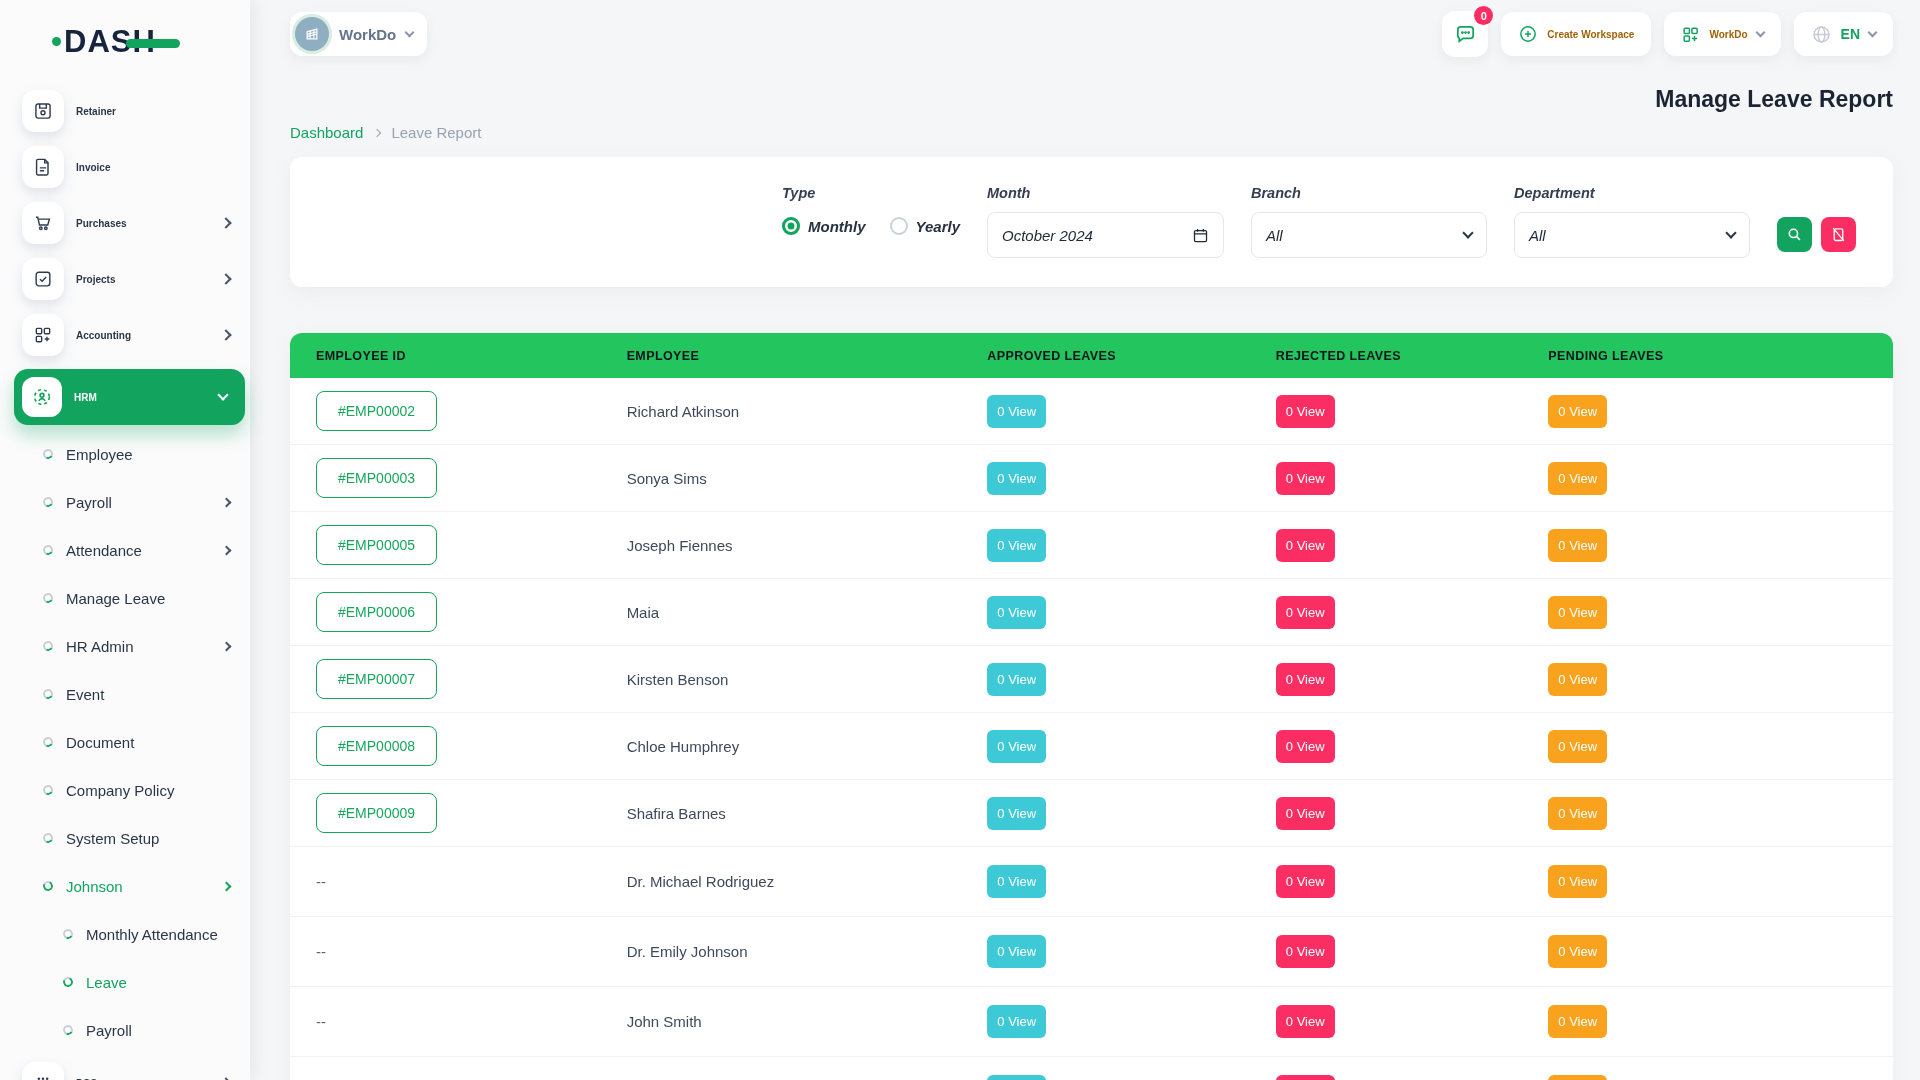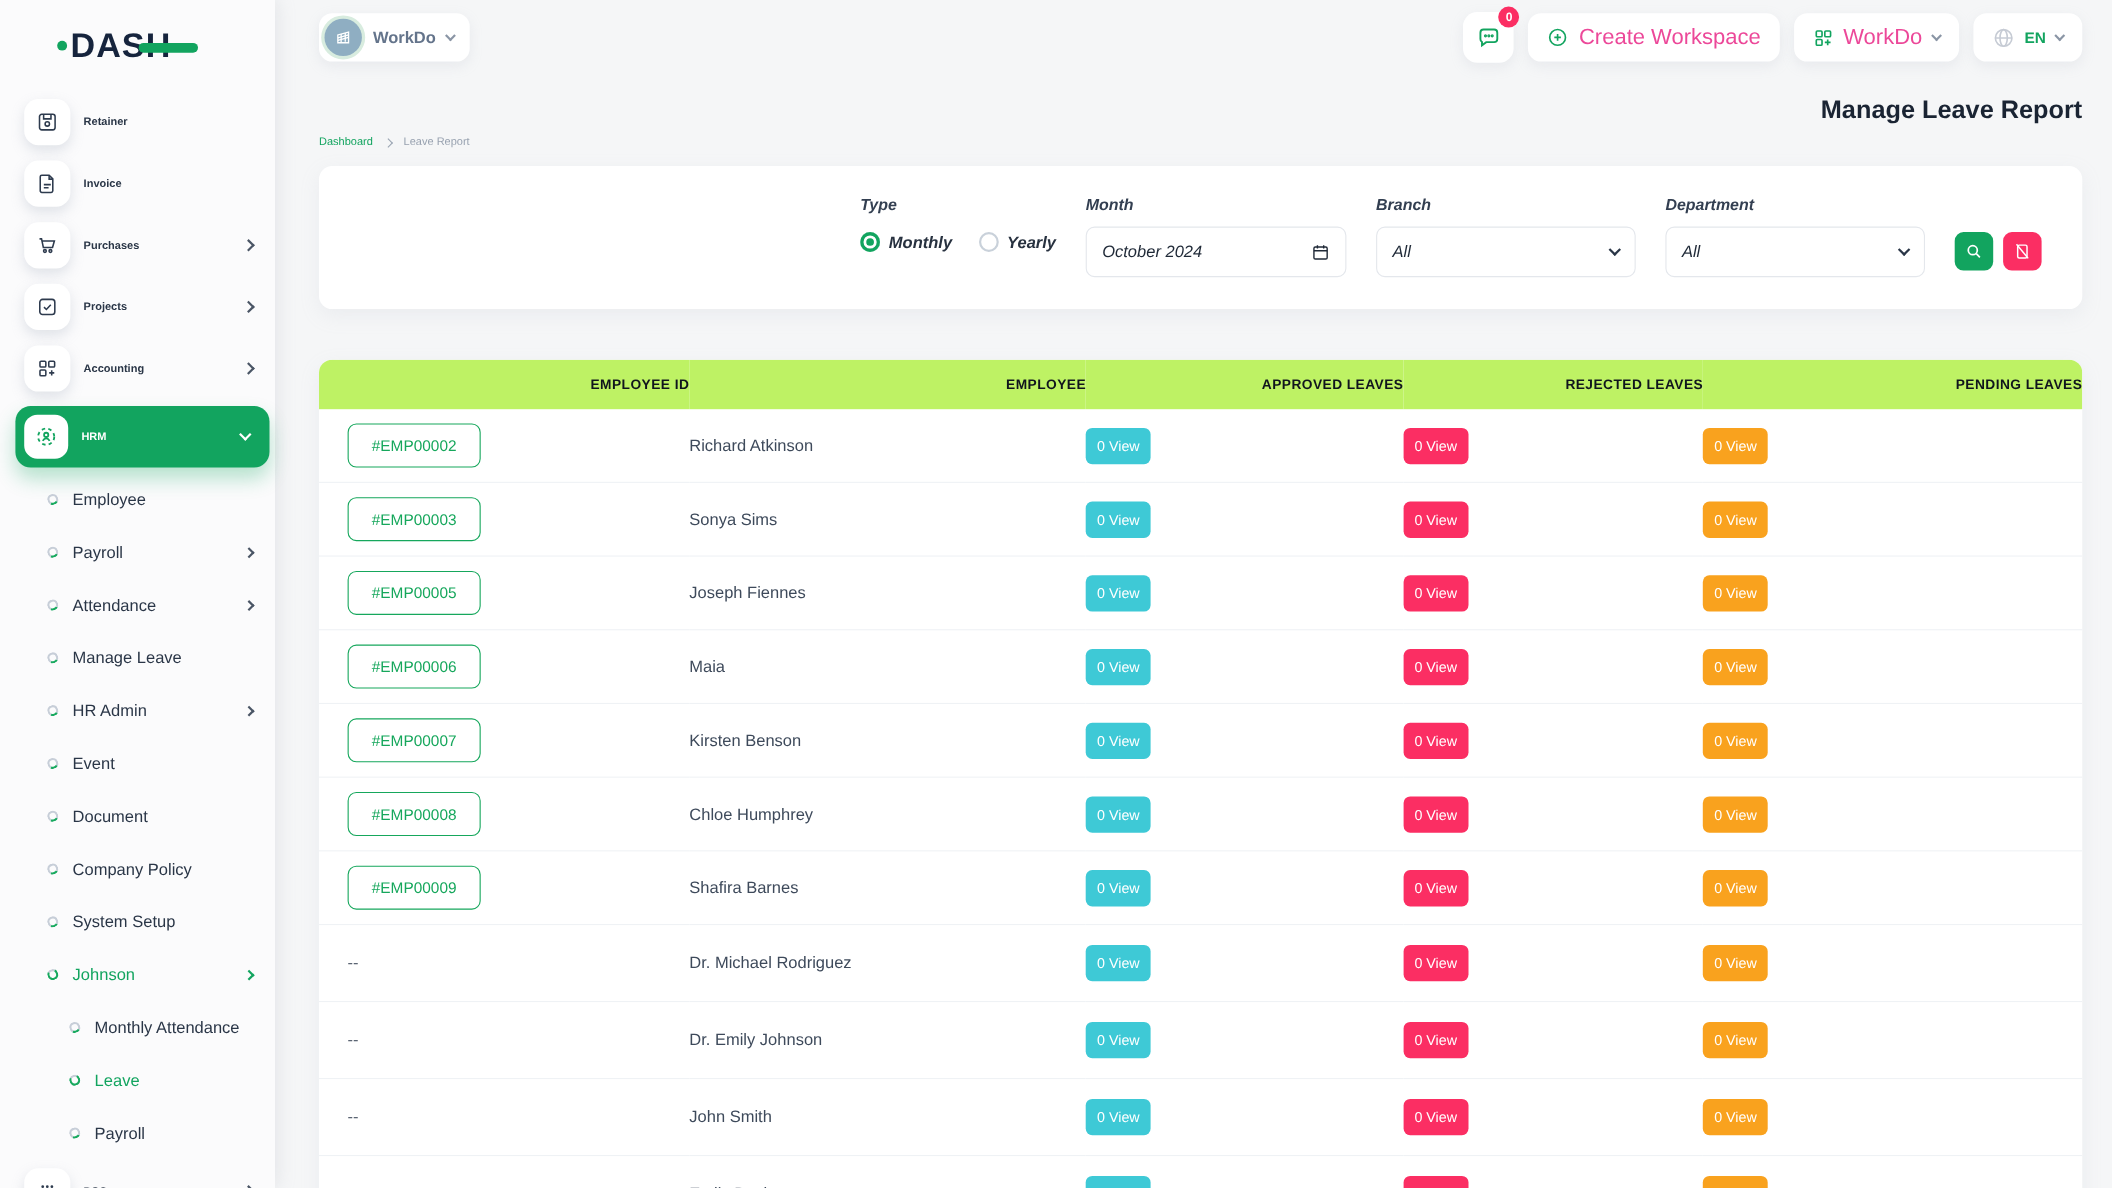--- a/index.html
+++ b/index.html
@@ -46,26 +46,26 @@
     box-shadow:0 0 0 3px #D8ECDF; display:flex; align-items:center; justify-content:center; }
   .ws-label { font-size:15px; font-weight:600; color:#64748B; }
   .pchev { width:7px; height:7px; border-bottom:2px solid #8A95A5; border-right:2px solid #8A95A5;
     transform:rotate(45deg); margin-top:-3px; }
   .tb-right { display:flex; align-items:center; gap:13px; }
   .chat-btn { position:relative; width:46px; height:46px; border-radius:13px; justify-content:center; }
   .chat-badge { position:absolute; top:-5px; right:-5px; min-width:19px; height:19px; border-radius:10px;
     background:#FB2E63; color:#fff; font-size:11px; font-weight:700; display:flex; align-items:center;
     justify-content:center; padding:0 5px; }
   .txt-pill { padding:0 17px; gap:9px; }
-  .pill-label { font-size:20px; font-weight:400; color:#ec4899; }
+  .pill-label { font-size:10px; font-weight:700; color:#a16207; }
   .lang-label { font-size:14px; font-weight:700; color:#12A45F; }
 
   .page-head { margin-top:26px; }
   .page-title { font-size:23px; font-weight:700; color:#1A2433;text-align:right; }
-  .breadcrumb { display:flex; align-items:center; margin-top:11px; font-size:10px; }
+  .breadcrumb { display:flex; align-items:center; margin-top:11px; font-size:15px; }
   .bc-home { color:#12A45F; cursor:pointer; }
   .bc-sep { width:6px; height:6px; border-top:1.6px solid #9AA4B2; border-right:1.6px solid #9AA4B2;
     transform:rotate(45deg); margin:0 11px; }
   .bc-cur { color:#98A2B0; }
 
   .filter-card { margin-top:16px; background:#fff; border-radius:12px; height:130px;
     box-shadow:0 6px 18px rgba(170,176,190,.13); display:flex; justify-content:flex-end;
     gap:27px; padding:28px 37px 0 0;font-style:italic; }
   .fgroup-label { display:block; font-size:14.5px; font-weight:600; color:#333F51; margin-bottom:11px; }
   .radio-row { display:flex; gap:24px; margin-top:16px; }
@@ -81,21 +81,21 @@
   .sel-chev { width:8px; height:8px; border-bottom:2px solid #2A3647; border-right:2px solid #2A3647;
     transform:rotate(45deg); margin-top:-4px; }
   .filter-actions { display:flex; gap:9px; margin-top:32px; }
   .btn-sq { width:35px; height:35px; border-radius:8px; border:none; display:flex;
     align-items:center; justify-content:center; cursor:pointer; }
   .btn-search { background:#12A45F; } .btn-reset { background:#FB2E63; }
 
   .table-card { margin-top:46px; background:#fff; border-radius:12px;
     box-shadow:0 6px 18px rgba(170,176,190,.13); overflow:hidden; }
   table { width:100%; border-collapse:collapse; }
-  thead th { background:#bef264; height:45px; text-align:right; font-size:12.5px; font-weight:700;
+  thead th { background:#22c55e; height:45px; text-align:left; font-size:12.5px; font-weight:700;
     color:#10151D; letter-spacing:.4px; }
   th:first-child, td:first-child { padding-left:26px; }
   tbody tr { border-bottom:1px solid #EFF2F5; }
   tbody tr:last-child { border-bottom:none; }
   tr.row-chip td { padding-top:13px; padding-bottom:13px; }
   tr.row-dash td { padding-top:18px; padding-bottom:18px; }
   .chip { display:inline-block; min-width:121px; text-align:center; padding:11px 0;
     border:1px solid #16A75C; border-radius:8px; color:#16A75C; font-size:14px; cursor:pointer; }
   .cell-name { font-size:15px; color:#3E4A5B; }
   .cell-dash { font-size:15px; color:#5B6573; }

